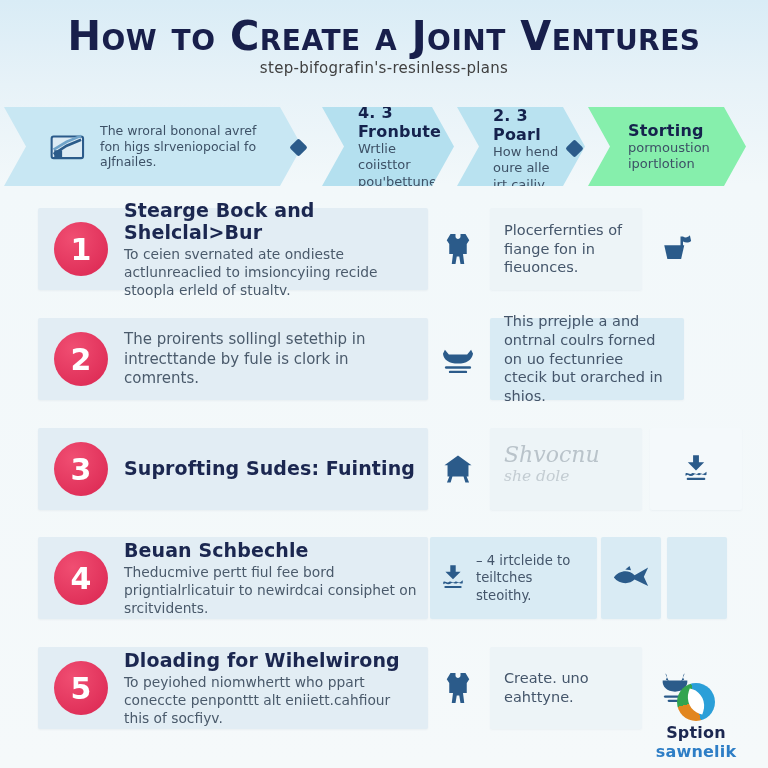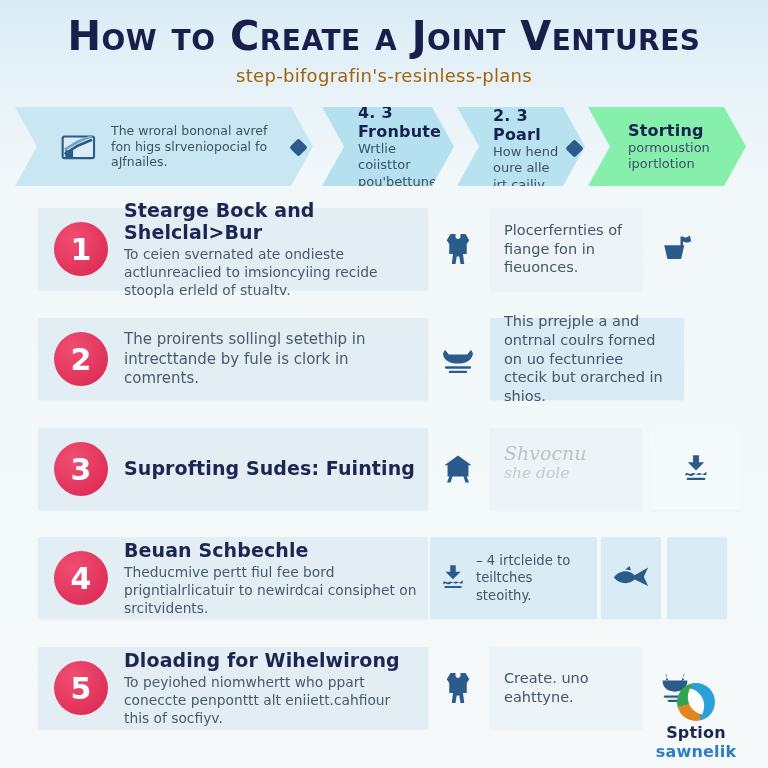--- a/index.html
+++ b/index.html
@@ -7,29 +7,29 @@
     width:768px;height:768px;position:relative;overflow:hidden;
     font-family:"DejaVu Sans","Liberation Sans",sans-serif;
     background:linear-gradient(180deg,#d9ecf6 0%,#e7f2f8 11%,#f2f8fa 24%,#f5f9fa 100%);
   }
   
   .header{position:absolute;top:14px;left:0;width:768px;text-align:center;}
   .title{
     font-variant:small-caps;font-weight:800;font-size:40px;line-height:1.1;
     color:#181f4b;letter-spacing:.5px;
   }
-  .subtitle{margin-top:7px;font-size:18px;font-weight:500;color:#a16207;letter-spacing:.3px;}
+  .subtitle{margin-top:1px;font-size:15px;font-weight:500;color:#404040;letter-spacing:.3px;}
   
   .flow{position:absolute;top:107px;left:0;width:768px;height:79px;}
   .chev{
     position:absolute;top:0;height:79px;box-sizing:border-box;
     clip-path:polygon(0 0,calc(100% - 22px) 0,100% 50%,calc(100% - 22px) 100%,0 100%,22px 50%);
     display:flex;align-items:center;
   }
-  .c1{left:15px;width:298px;background:#c8e7f3;padding:0 26px 0 44px;gap:12px;}
+  .c1{left:4px;width:298px;background:#c8e7f3;padding:0 26px 0 44px;gap:12px;}
   .c2{left:322px;width:132px;background:#b4e0ef;padding:0 20px 0 36px;}
   .c3{left:457px;width:128px;background:#b9e2f0;padding:6px 18px 0 36px;}
   .c4{left:588px;width:158px;background:#86efac;padding:0 20px 0 40px;}
   .chev-title{font-size:16px;font-weight:800;color:#15224d;letter-spacing:.2px;}
   .chev-text{font-size:13px;line-height:1.25;color:#3d5166;}
   .c1 .chev-text{font-size:12.5px;}
   .diamond{
     position:absolute;width:13px;height:13px;background:#2b5b8a;
     transform:rotate(45deg);border-radius:2px;
   }
@@ -58,21 +58,21 @@
   .side-card{
     position:absolute;top:0;height:100%;box-sizing:border-box;border-radius:2px;
     display:flex;align-items:center;padding:0 14px;
     box-shadow:0 1px 2px rgba(30,60,90,.04);
   }
   .bg-light{background:#edf4f7;}
   .bg-blue{background:#d9ebf4;}
   .bg-white{background:#f4f9fb;}
   .side-text{font-size:14.5px;line-height:1.3;color:#44556a;}
   .script-text{font-family:"DejaVu Serif",serif;font-style:italic;color:#b9c3ca;}
-  .script-l1{font-size:19px;}
+  .script-l1{font-size:22px;}
   .script-l2{font-size:15.5px;color:#c3ccd2;}
   .combo-card{gap:10px;padding:0 10px;}
   .combo-card .side-text{font-size:13.2px;}
   .center-card{justify-content:center;}
   
   .brand{position:absolute;right:8px;bottom:7px;width:128px;text-align:center;}
   .logo{
     width:38px;height:38px;margin:0 auto 2px;border-radius:50%;position:relative;
     background:conic-gradient(from 0deg,#2b9fd8 15deg 165deg,#e2861f 165deg 255deg,#33a44f 255deg 345deg,#2b9fd8 345deg);
   }

